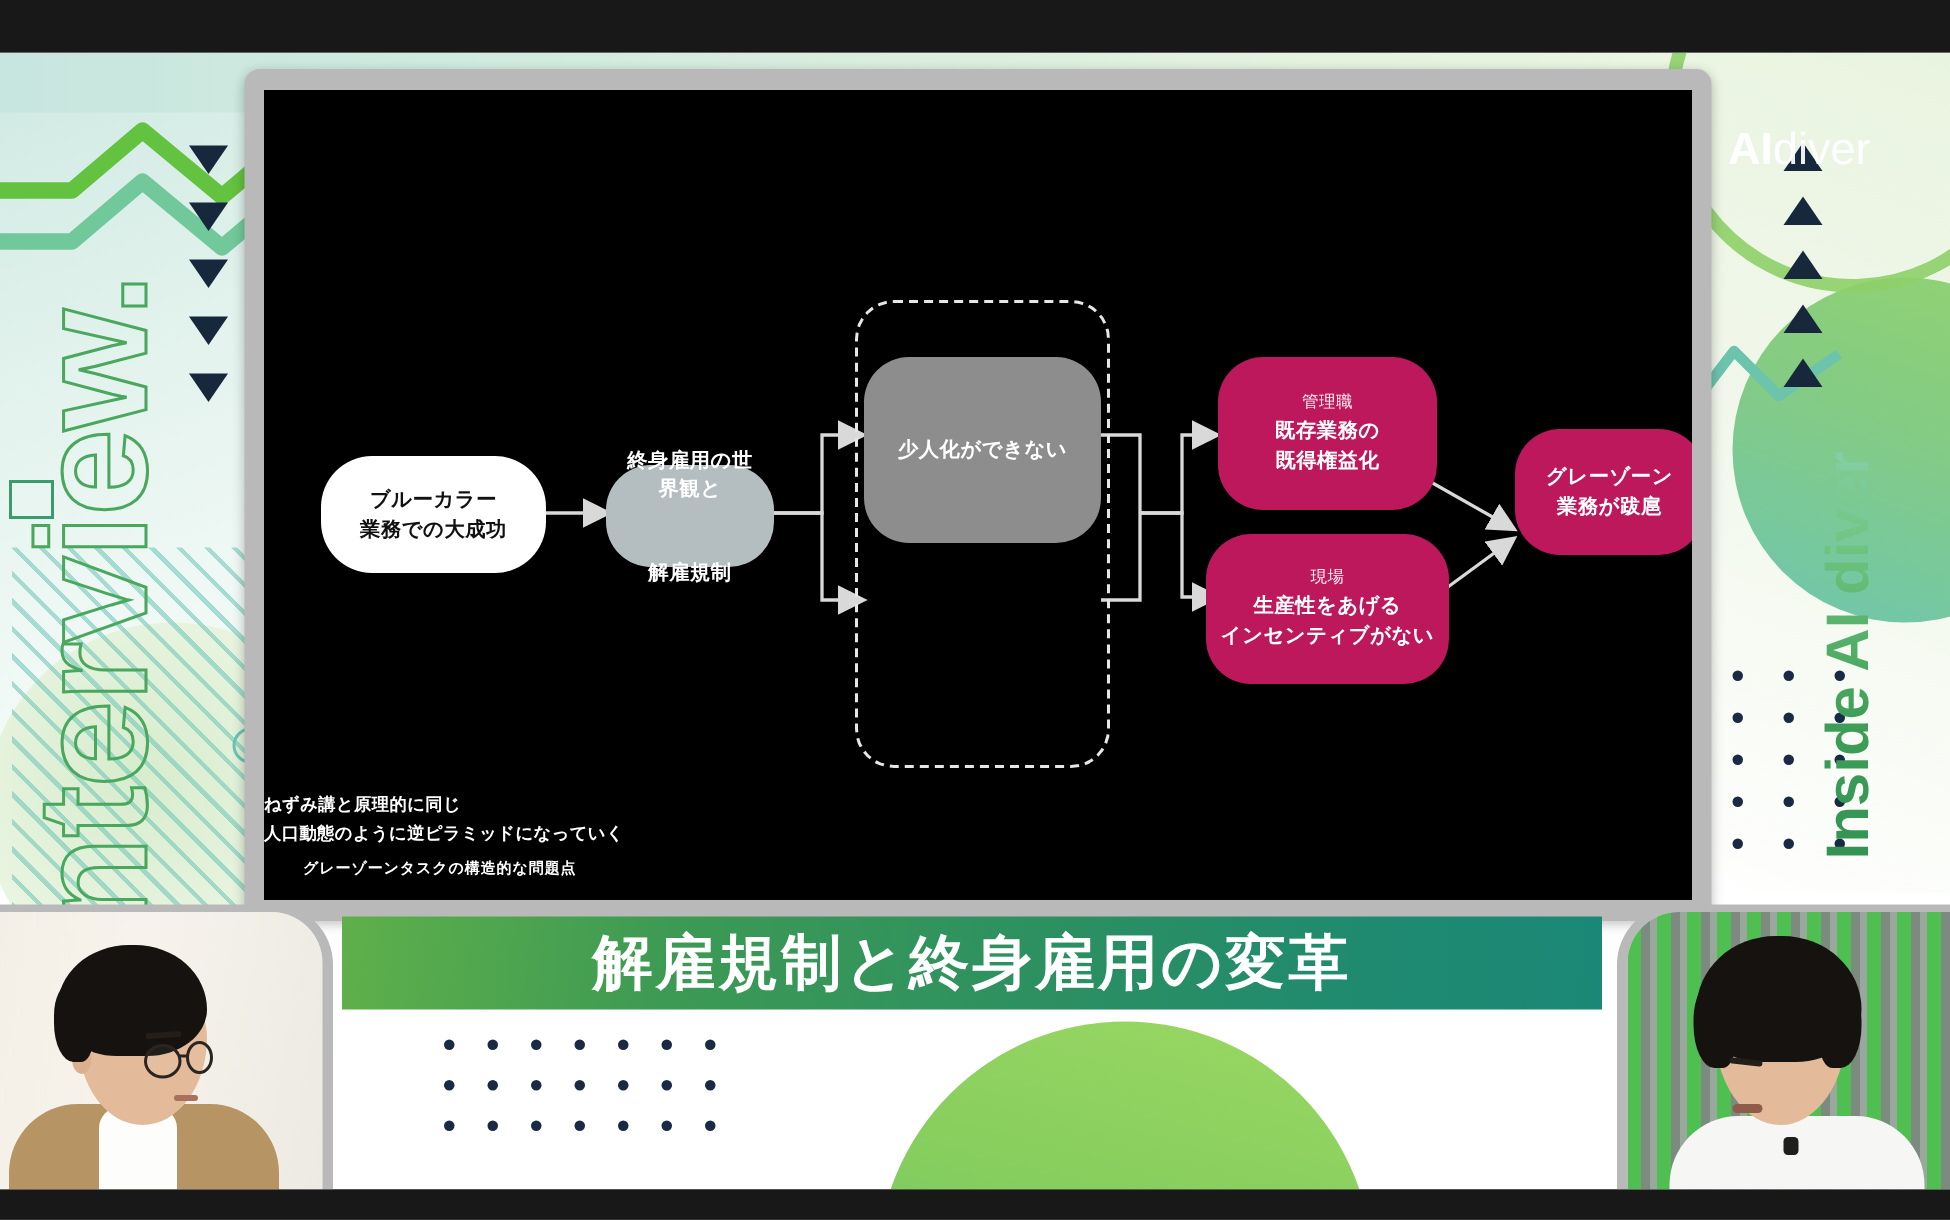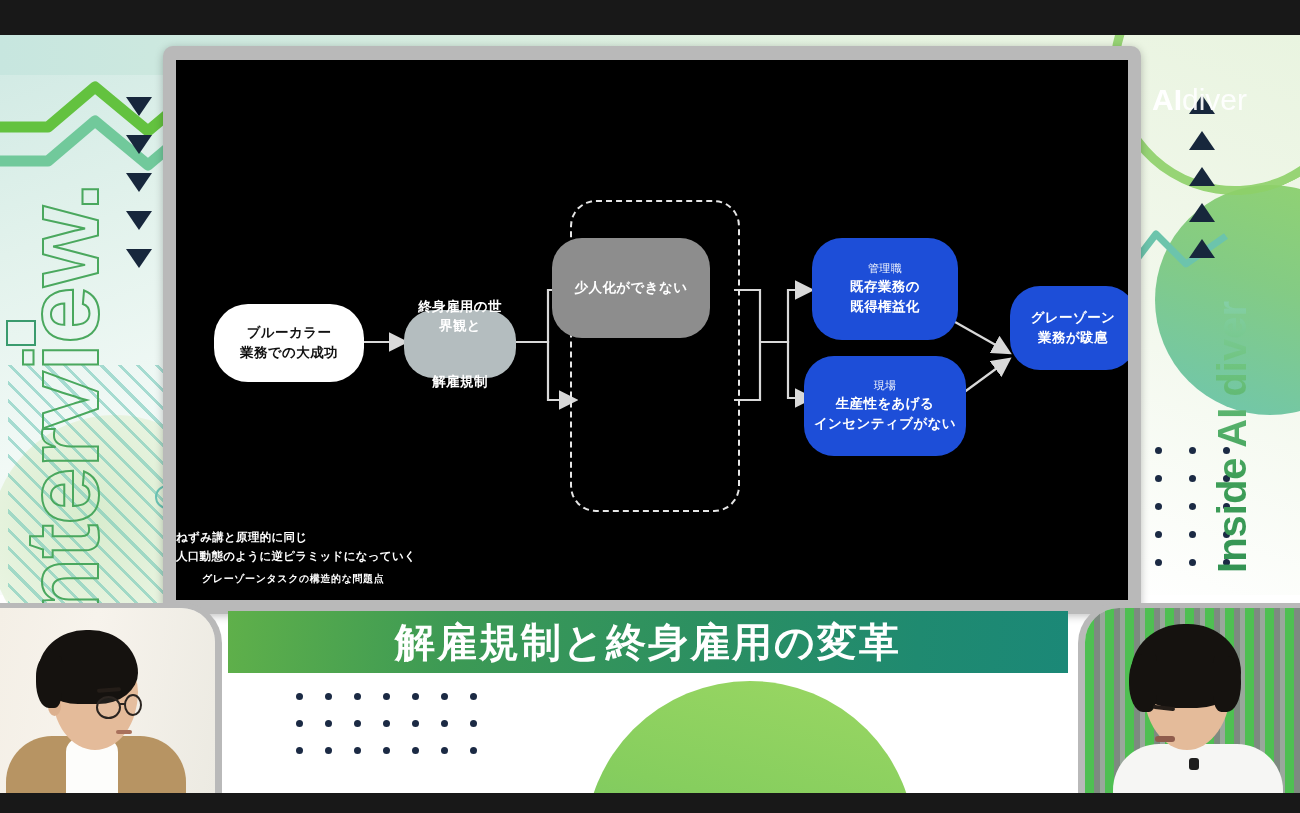--- a/index.html
+++ b/index.html
@@ -117,21 +117,21 @@
   .node {
     position:absolute; border-radius:30px; display:flex; flex-direction:column;
     align-items:center; justify-content:center; text-align:center;
     color:#ffffff; font-size:13.5px; line-height:1.45; font-weight:600;
     letter-spacing:.4px; padding:4px 8px;
   }
   .node .sub { font-size:11px; font-weight:500; opacity:.95; letter-spacing:.3px; }
   .n-white { background:#ffffff; color:#111; border-radius:34px; }
   .n-light { background:#b4bdbf; color:#ffffff;gap:36px; }
   .n-mid   { background:#8d8d8d; color:#ffffff; }
-  .n-dark  { background:#1d4ed8; color:#ffffff; }
+  .n-dark  { background:#be185d; color:#ffffff; }
 
   .dash-box {
     position:absolute; border:2px dashed #e6e6e6; border-radius:26px;
   }
 
   .slide-caption {
     position:absolute; width:100%; text-align:left; color:#ffffff;
     font-size:11.5px; line-height:1.65; font-weight:600; letter-spacing:.3px;
   }
   .slide-footer {
@@ -302,21 +302,21 @@
         <div class="node n-white" style="left:38px;top:244px;width:150px;height:78px;">
           <div>ブルーカラー</div>
           <div>業務での大成功</div>
         </div>
 
         <div class="node n-light" style="left:228px;top:250px;width:112px;height:68px;">
           <div>終身雇用の世界観と</div>
           <div>解雇規制</div>
         </div>
 
-        <div class="node n-mid" style="left:376px;top:178px;width:158px;height:100px;">
+        <div class="node n-mid" style="left:400px;top:178px;width:158px;height:124px;">
           <div>少人化ができない</div>
         </div>
 
 
         <div class="node n-dark" style="left:636px;top:178px;width:146px;height:102px;">
           <div class="sub">管理職</div>
           <div>既存業務の</div>
           <div>既得権益化</div>
         </div>
 

